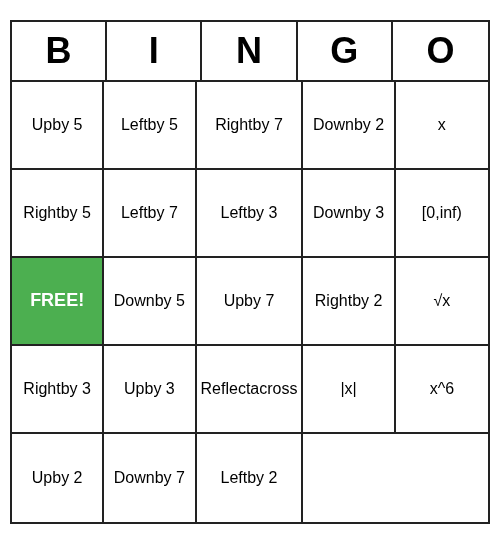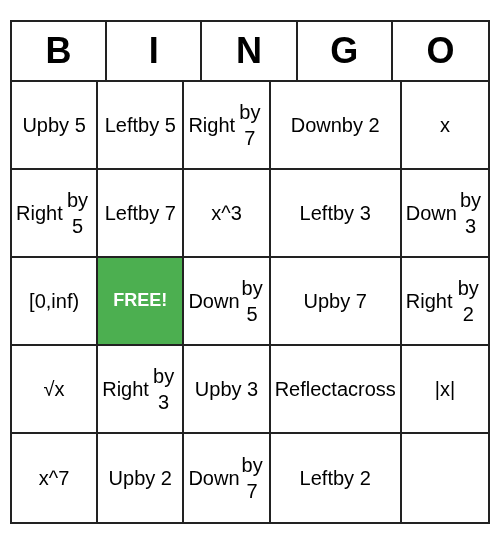--- a/index.html
+++ b/index.html
@@ -35,21 +35,21 @@
       grid-template-columns: repeat(5, 1fr);
     }
     .bingo-cell {
       border-right: 2px solid #222;
       border-bottom: 2px solid #222;
       min-height: 88px;
       display: flex;
       align-items: center;
       justify-content: center;
       text-align: center;
-      font-size: 20px;
+      font-size: 16px;
       padding: 6px 4px;
       line-height: 1.3;
     }
     .bingo-cell:nth-child(5n) {
       border-right: none;
     }
     .bingo-grid .bingo-cell:nth-child(n+21):nth-child(-n+25) {
       border-bottom: none;
     }
     .free-cell {
@@ -95,23 +95,20 @@
       </div>
       <div class="bingo-cell">
         <span class="cell-text">Right</span>
         <span class="cell-text">by 5</span>
       </div>
       <div class="bingo-cell">
         <span class="cell-text">Left</span>
         <span class="cell-text">by 7</span>
       </div>
       <div class="bingo-cell">
-        <span class="cell-text">x^3</span>
-      </div>
-      <div class="bingo-cell">
         <span class="cell-text">Left</span>
         <span class="cell-text">by 3</span>
       </div>
       <div class="bingo-cell">
         <span class="cell-text">Down</span>
         <span class="cell-text">by 3</span>
       </div>
       <div class="bingo-cell">
         <span class="cell-text">[0,</span>
         <span class="cell-text">inf)</span>
@@ -143,21 +140,21 @@
         <span class="cell-text">by 3</span>
       </div>
       <div class="bingo-cell">
         <span class="cell-text">Reflect</span>
         <span class="cell-text">across</span>
       </div>
       <div class="bingo-cell">
         <span class="cell-text">|x|</span>
       </div>
       <div class="bingo-cell">
-        <span class="cell-text">x^7</span>
+        <span class="cell-text">x^6</span>
       </div>
       <div class="bingo-cell">
         <span class="cell-text">Up</span>
         <span class="cell-text">by 2</span>
       </div>
       <div class="bingo-cell">
         <span class="cell-text">Down</span>
         <span class="cell-text">by 7</span>
       </div>
       <div class="bingo-cell">

